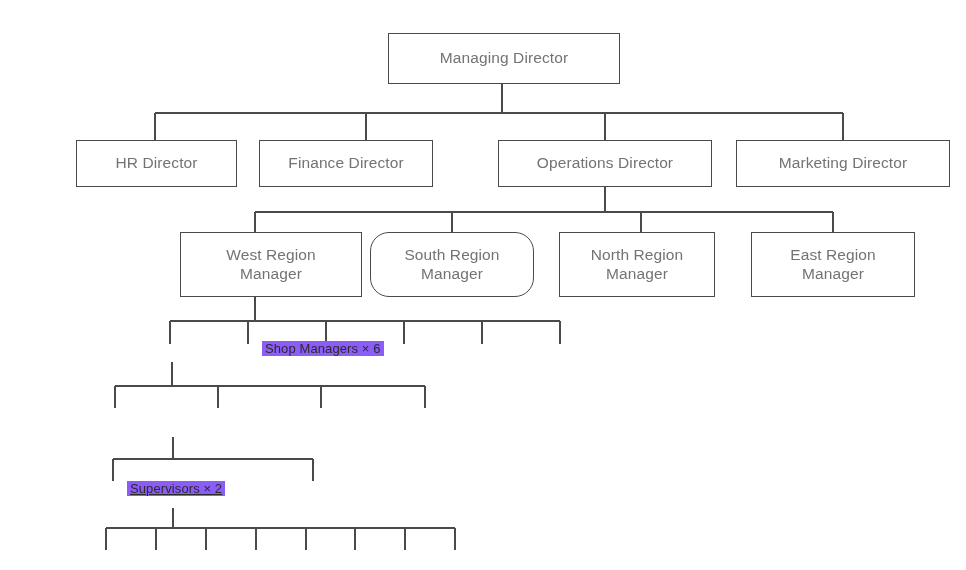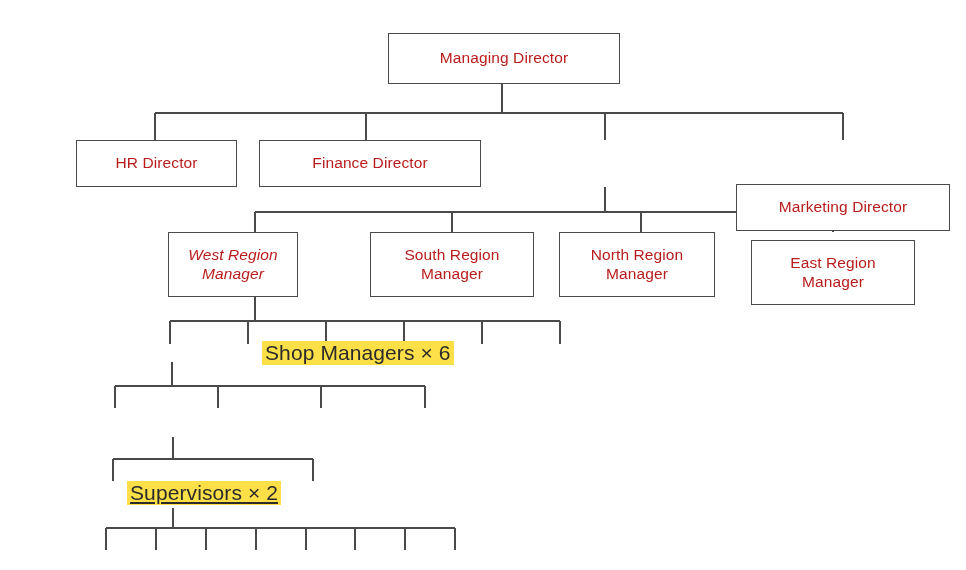--- a/index.html
+++ b/index.html
@@ -27,33 +27,33 @@
   }
   .node-box {
     position: absolute;
     box-sizing: border-box;
     border: 1.6px solid #4a4a4a;
     background: #ffffff;
     display: flex;
     align-items: center;
     justify-content: center;
     text-align: center;
-    color: #b91c1c;
+    color: #737373;
     font-size: 15.5px;
     line-height: 1.22;
     letter-spacing: 0.1px;
     white-space: pre-line;
   }
   .tier-label {
     position: absolute;
     color: #2b2b2b;
-    font-size: 21px;
+    font-size: 13px;
     letter-spacing: 0.1px;
     white-space: nowrap;
-    background: #fde047;
+    background: #8b5cf6;
     padding: 0 3px;
   }
 </style>
 </head>
 <body>
 
 <div id="chart-canvas">
 
   <svg class="org-svg" viewBox="0 0 966 570">
     <g stroke="#4a4a4a" stroke-width="1.8" fill="none" shape-rendering="crispEdges">
@@ -102,28 +102,29 @@
       <path d="M306,528 L306,550"></path>
       <path d="M355,528 L355,550"></path>
       <path d="M405,528 L405,550"></path>
       <path d="M455,528 L455,550"></path>
     </g>
   </svg>
 
   <div class="node-box" style="left:388px; top:33px; width:232px; height:51px;">Managing Director</div>
 
   <div class="node-box" style="left:76px; top:140px; width:161px; height:47px;">HR Director</div>
-  <div class="node-box" style="left:259px; top:140px; width:222px; height:47px;">Finance Director</div>
-  <div class="node-box" style="left:736px; top:140px; width:214px; height:47px;margin-top:44px;">Marketing Director</div>
+  <div class="node-box" style="left:259px; top:140px; width:174px; height:47px;">Finance Director</div>
+  <div class="node-box" style="left:498px; top:140px; width:214px; height:47px;">Operations Director</div>
+  <div class="node-box" style="left:736px; top:140px; width:214px; height:47px;">Marketing Director</div>
 
-  <div class="node-box" style="left:168px; top:232px; width:130px; height:65px;font-style:italic;">West Region
+  <div class="node-box" style="left:180px; top:232px; width:182px; height:65px;">West Region
 Manager</div>
-  <div class="node-box" style="left:370px; top:232px; width:164px; height:65px;">South Region
+  <div class="node-box" style="left:370px; top:232px; width:164px; height:65px;border-radius:19px;">South Region
 Manager</div>
   <div class="node-box" style="left:559px; top:232px; width:156px; height:65px;">North Region
 Manager</div>
-  <div class="node-box" style="left:751px; top:240px; width:164px; height:65px;">East Region
+  <div class="node-box" style="left:751px; top:232px; width:164px; height:65px;">East Region
 Manager</div>
 
   <div class="tier-label" style="left:262px; top:341px;">Shop Managers × 6</div>
   <div class="tier-label" style="left:127px; top:481px;text-decoration:underline;">Supervisors × 2</div>
 
 </div>
 
 </body></html>

